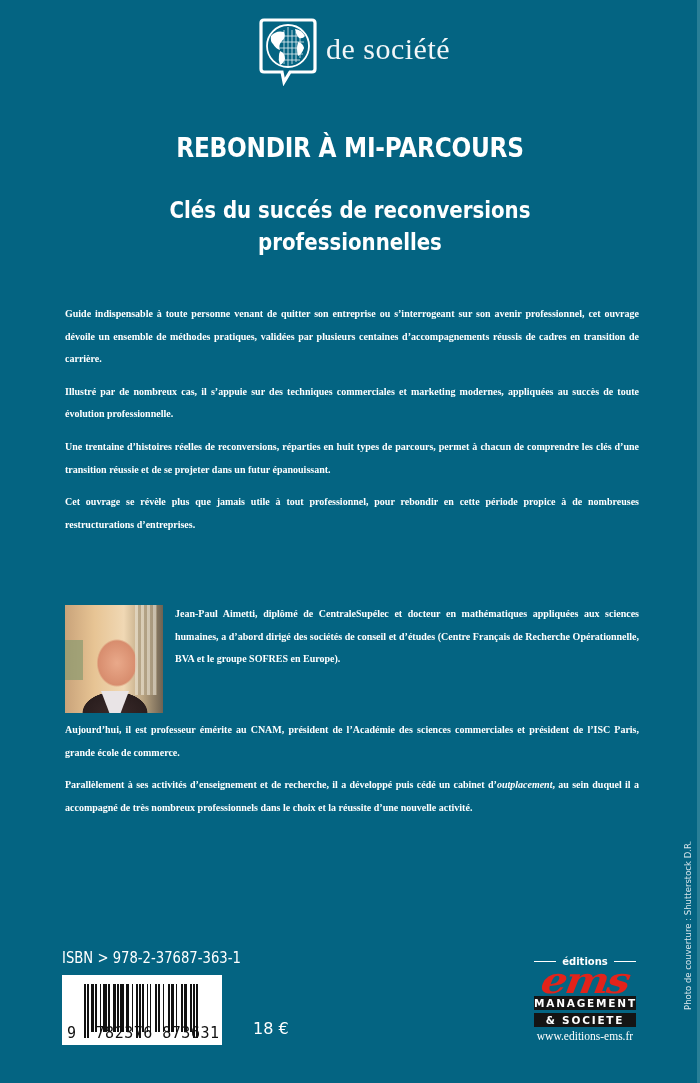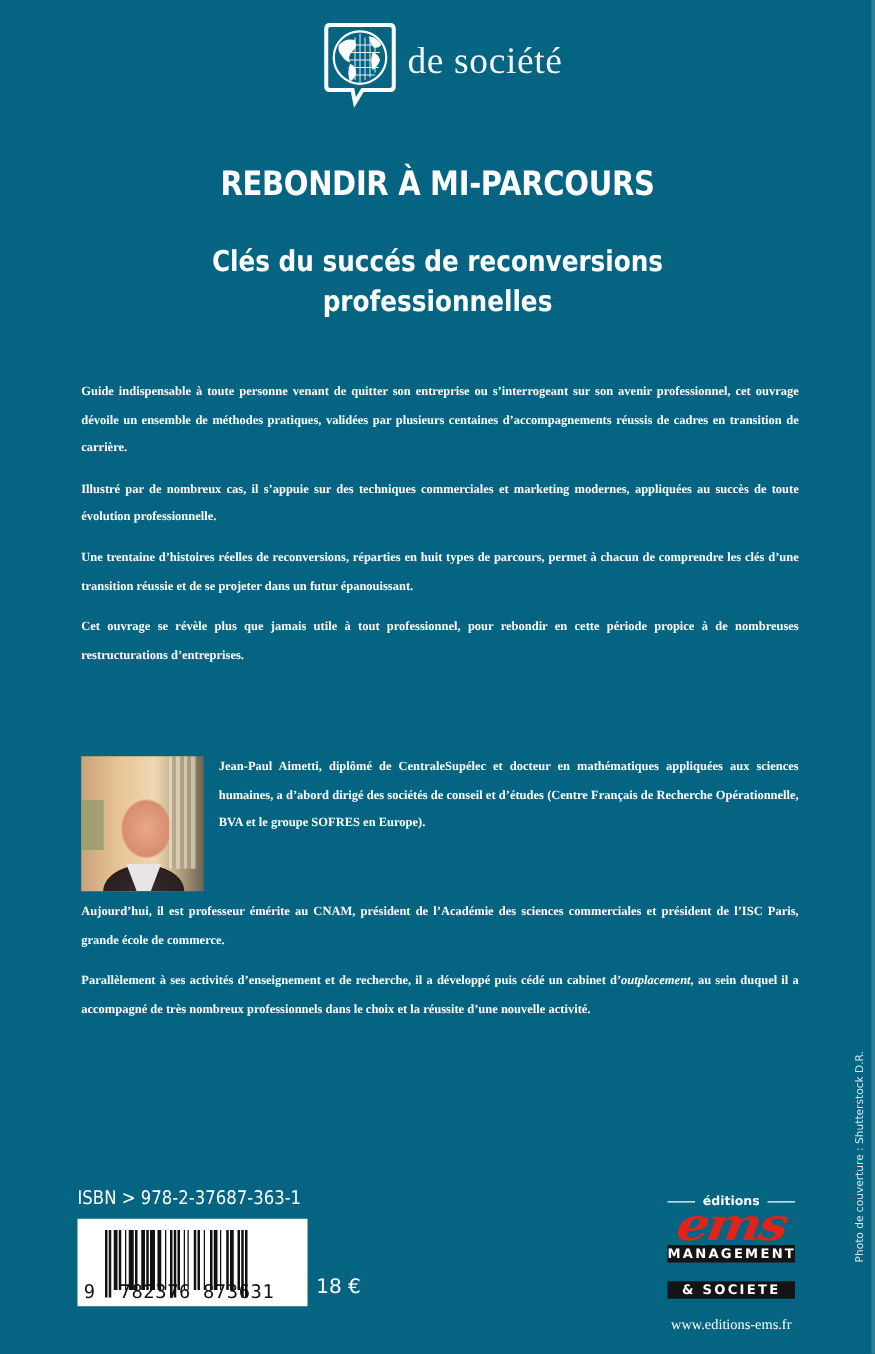--- a/index.html
+++ b/index.html
@@ -75,21 +75,21 @@
   .clear { clear: both; }
   .author p.first { margin-top: -2px; margin-left: 21px; }
 
   
   .isbn-label {
     position: absolute; left: 62px; top: 949px;
     font-family: "DejaVu Sans", sans-serif; font-size: 15px; color: #ffffff;
     transform: scaleX(0.88); transform-origin: left;
   }
   .barcode-box {
-    position: absolute; left: 62px; top: 975px; width: 184px; height: 70px;
+    position: absolute; left: 62px; top: 975px; width: 160px; height: 70px;
     background: #ffffff; box-sizing: border-box;
   }
   .barcode-bars {
     position: absolute; left: 22px; top: 9px; width: 148px; height: 48px;
     display: flex; align-items: stretch;
   }
   .barcode-bars i { display: block; height: 100%; background: #111; }
   .barcode-bars i.s { background: transparent; }
   .barcode-bars i.g { height: 112%; }
   .barcode-digits {
@@ -110,21 +110,21 @@
   }
   .pub-editions .line { flex: 1; height: 1.5px; background: #ffffff; }
   .pub-ems {
     font-family: "DejaVu Serif", serif; font-style: italic; font-weight: bold;
     font-size: 36px; line-height: 26px; color: #e2231a; letter-spacing: -2px;
     transform: scaleX(1.15) skewX(-8deg); margin: 0 0 3px 0;
   }
   .pub-band {
     background: #141414; color: #ffffff;
     font-family: "DejaVu Sans", sans-serif; font-weight: bold; font-size: 10.5px;
-    letter-spacing: 1.8px; line-height: 14px; margin-bottom: 15px;
+    letter-spacing: 1.8px; line-height: 14px; margin-bottom: 3px;
   }
   .pub-url {
     font-family: "Liberation Serif", serif; font-size: 11.5px; color: #ffffff; margin-top: 2px;
   }
 
   
   .credit {
     position: absolute; left: 683px; top: 1010px;
     transform: rotate(-90deg); transform-origin: left top;
     font-family: "DejaVu Sans", sans-serif; font-size: 8.5px; color: #d8e6ec;

